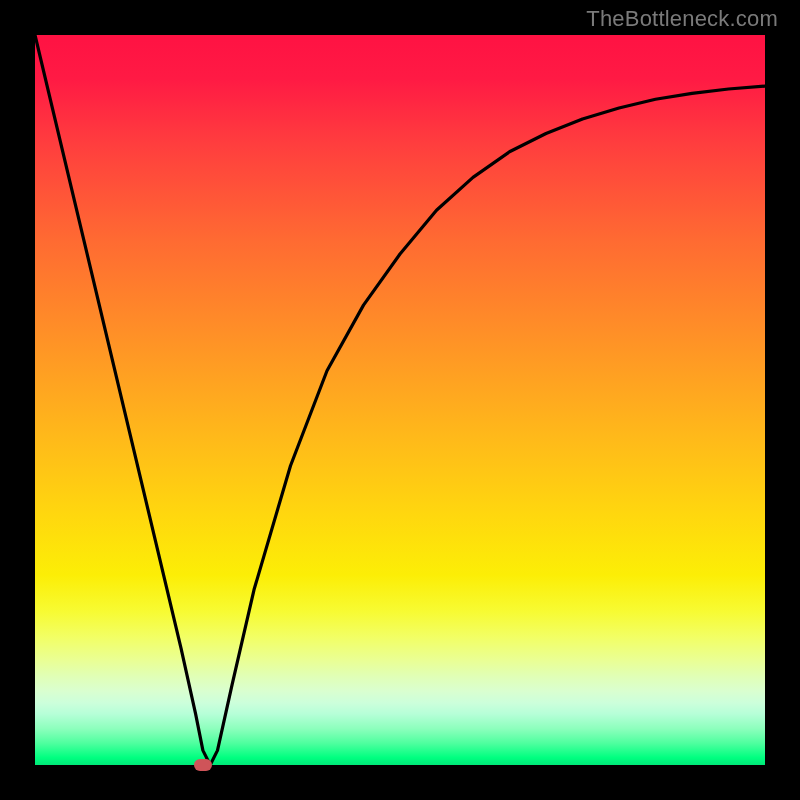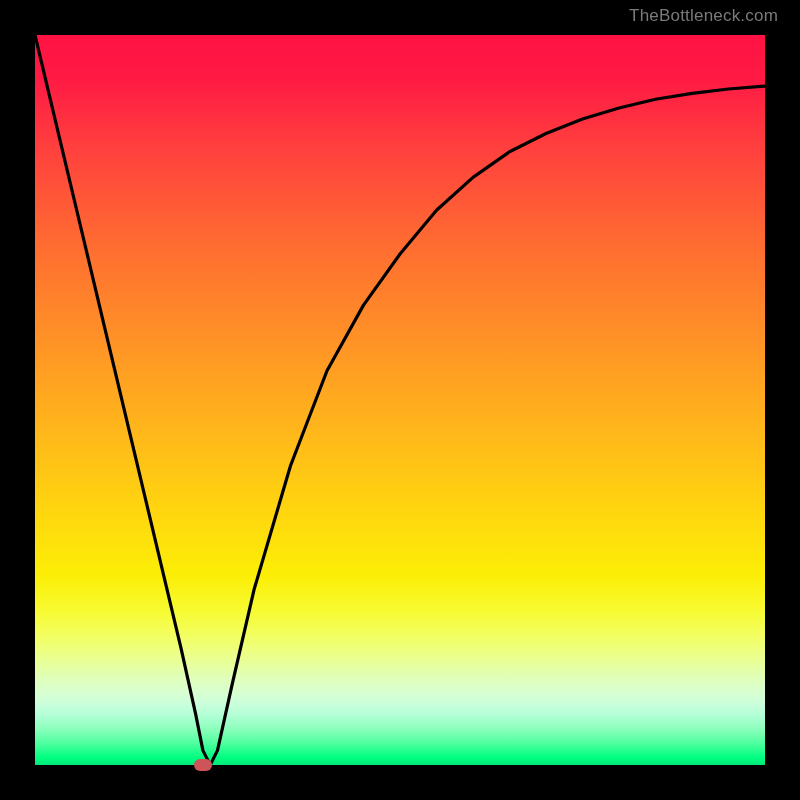--- a/index.html
+++ b/index.html
@@ -44,21 +44,21 @@
       #4fff9f 97%,
       #00ff80 99%,
       #00e878 100%
     );
   }
   .watermark {
     position: absolute;
     top: 6px;
     right: 22px;
     color: #7a7a7a;
-    font-size: 17px;
+    font-size: 22px;
     font-weight: 500;
     letter-spacing: 0.2px;
   }
   svg.curve {
     position: absolute;
     left: 0;
     top: 0;
     width: 730px;
     height: 730px;
   }

